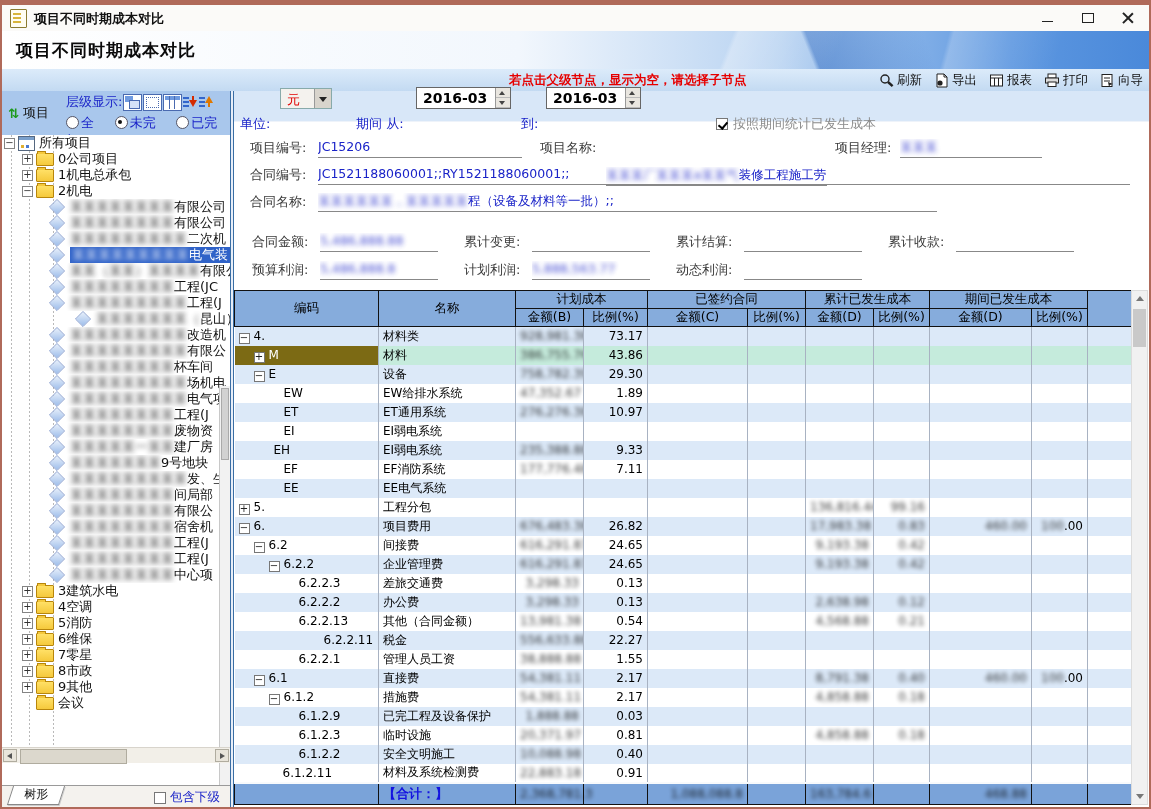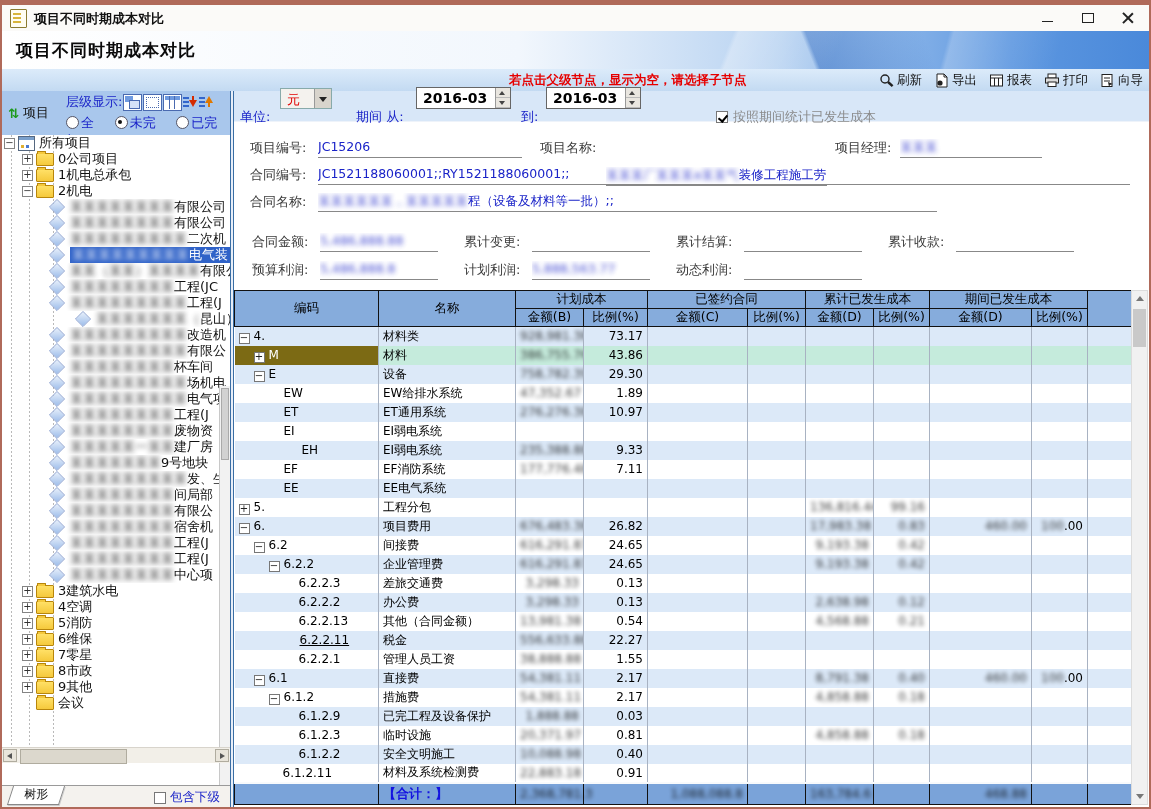--- a/index.html
+++ b/index.html
@@ -87,21 +87,21 @@
   .search-label{color:#1a23c8;font-size:13px;display:flex;align-items:center;gap:3px;padding-right:2px;}
   .lp-tabs{position:absolute;left:0;right:0;bottom:0;height:21px;border-top:1px solid #9a9a9a;background:#f4f2ee;}
   .tab-tree{position:absolute;left:8px;top:0;width:50px;height:18px;background:#fff;border:1px solid #888;border-top:none;transform:skewX(-18deg);box-shadow:1px 1px 0 #ccc;}
   .tab-tree span{display:block;transform:skewX(18deg);font-size:12px;color:#111;text-align:center;line-height:17px;}
   .include-sub{position:absolute;right:10px;top:3px;display:flex;align-items:center;gap:4px;color:#1a23c8;font-size:12.5px;}
   .checkbox{width:12px;height:12px;border:1px solid #777;background:#fff;position:relative;display:inline-block;box-sizing:border-box;}
   .checkbox.on::after{content:"";position:absolute;left:2.5px;top:0.5px;width:4px;height:7px;border-right:2px solid #000;border-bottom:2px solid #000;transform:rotate(40deg);}
   
   .main{position:absolute;left:232px;top:86px;right:0;bottom:0;background:#fff;}
   .filter-strip{position:absolute;left:0;top:0;right:0;height:30px;background:#d8e7f8;border-bottom:1px solid #eef3fa;font-size:13px;}
-  .f-item{position:absolute;top:17px;}
+  .f-item{position:absolute;top:24px;}
   .blue-lbl{color:#1a23c8;}
   .gray-lbl{color:#8a8a8a;}
   .unit-box{position:absolute;left:46px;top:-3px;width:52px;height:21px;background:#f4f2ee;border:1px solid #8aa;box-sizing:border-box;display:flex;}
   .unit-val{flex:1;color:#e00000;padding:2px 0 0 6px;font-size:13px;}
   .unit-drop{width:16px;background:#d8d4cc;border-left:1px solid #999;position:relative;}
   .unit-drop::after{content:"";position:absolute;left:4px;top:8px;border-left:4px solid transparent;border-right:4px solid transparent;border-top:5px solid #222;}
   .datebox{position:absolute;top:-4px;height:22px;background:#fff;border:1px solid #666;box-sizing:border-box;display:flex;}
   .date-val{width:72px;font-weight:bold;font-size:14px;color:#000;padding:2px 0 0 6px;}
   .spin{width:14px;display:flex;flex-direction:column;border-left:1px solid #999;}
   .spin div{flex:1;background:#e9e6e0;position:relative;border-bottom:1px solid #bbb;}
@@ -602,21 +602,21 @@
               <td class="c-num"></td>
               <td class="c-num"></td>
               <td class="c-num"></td>
               <td class="c-num"></td>
               <td class="c-num"></td>
               <td class="c-num"></td>
               <td class="c-num"></td>
               <td class="c-fill"></td>
             </tr>
             <tr>
-              <td class="c-code" style="padding-left: 52px;"><span class="ebox-space"></span>EH</td>
+              <td class="c-code" style="padding-left: 24px;"><span class="ebox-space"></span>EH</td>
               <td class="c-name">EI弱电系统</td>
               <td class="c-num"><span class="mask">235,388.88</span></td>
               <td class="c-num">9.33</td>
               <td class="c-num"></td>
               <td class="c-num"></td>
               <td class="c-num"></td>
               <td class="c-num"></td>
               <td class="c-num"></td>
               <td class="c-num"></td>
               <td class="c-fill"></td>
@@ -732,21 +732,21 @@
               <td class="c-num">0.54</td>
               <td class="c-num"></td>
               <td class="c-num"></td>
               <td class="c-num"><span class="mask">4,568.88</span></td>
               <td class="c-num"><span class="mask">0.21</span></td>
               <td class="c-num"></td>
               <td class="c-num"></td>
               <td class="c-fill"></td>
             </tr>
             <tr>
-              <td class="c-code" style="padding-left: 50px; text-decoration: underline;"><span class="ebox-space"></span>6.2.2.11</td>
+              <td class="c-code" style="padding-left: 74px;"><span class="ebox-space"></span>6.2.2.11</td>
               <td class="c-name">税金</td>
               <td class="c-num"><span class="mask">556,633.88</span></td>
               <td class="c-num">22.27</td>
               <td class="c-num"></td>
               <td class="c-num"></td>
               <td class="c-num"></td>
               <td class="c-num"></td>
               <td class="c-num"></td>
               <td class="c-num"></td>
               <td class="c-fill"></td>

